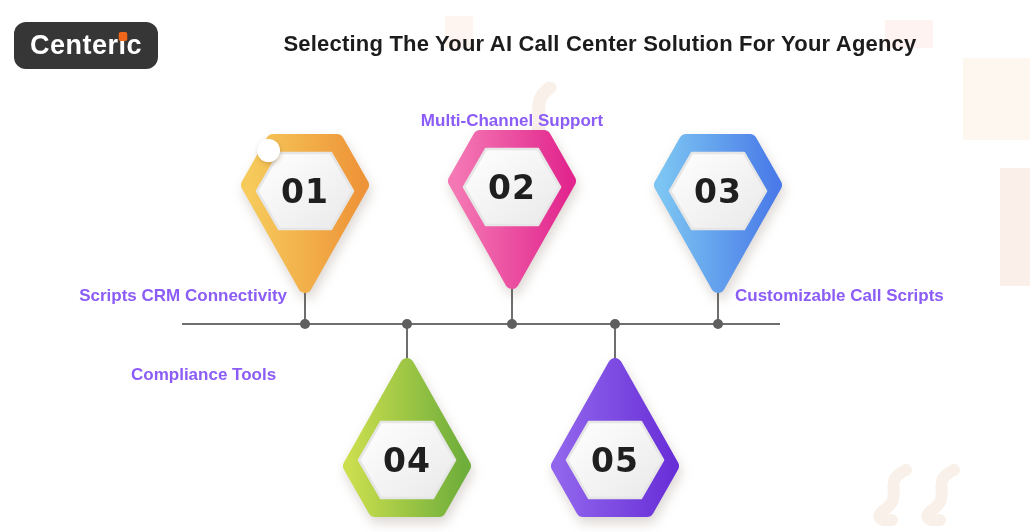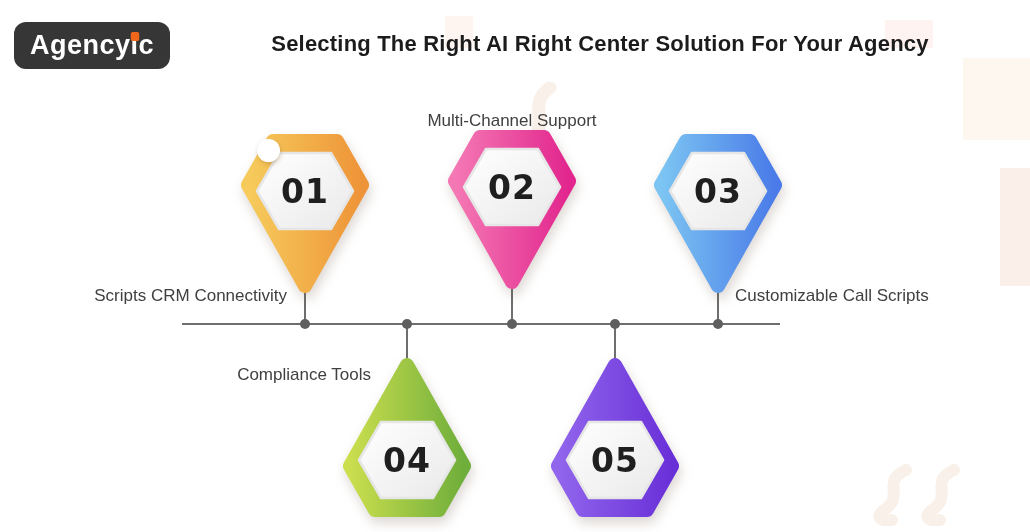--- a/index.html
+++ b/index.html
@@ -47,25 +47,25 @@
   .pin-svg.p3{left:653px;top:128px;}
   .pin-svg.p4{left:342px;top:353px;}
   .pin-svg.p5{left:550px;top:353px;}
   .pin-num{font-family:"DejaVu Sans","Liberation Sans",sans-serif;font-weight:bold;
     font-size:33px;fill:#1f1f1f;letter-spacing:1px;}
   .highlight-dot{
     position:absolute;left:257px;top:139px;width:23px;height:23px;border-radius:50%;
     background:#ffffff;box-shadow:1px 2px 4px rgba(150,110,60,.35);
   }
   
-  .feat{position:absolute;font-size:17px;font-weight:normal;color:#404040;white-space:nowrap;}
+  .feat{position:absolute;font-size:17px;font-weight:bold;color:#8b5cf6;white-space:nowrap;}
   .feat.f1{left:47px;top:286px;width:240px;text-align:right;}
   .feat.f2{left:392px;top:111px;width:240px;text-align:center;}
   .feat.f3{left:735px;top:286px;text-align:right;}
-  .feat.f4{left:131px;top:365px;width:240px;text-align:right;}
+  .feat.f4{left:131px;top:365px;width:240px;text-align:left;}
   .feat.f5{left:665px;top:365px;text-align:left;}
 </style>
 </head>
 <body>
 
 <div id="stage">
 
   <div class="bg-rect r1"></div>
   <div class="bg-rect r2"></div>
   <div class="bg-rect r3"></div>
@@ -101,28 +101,28 @@
         <stop offset="1" stop-color="#6930D8"></stop>
       </linearGradient>
       <linearGradient id="hexg" x1="0" y1="0" x2="1" y2="1">
         <stop offset="0" stop-color="#FFFFFF"></stop>
         <stop offset="1" stop-color="#E9E9E9"></stop>
       </linearGradient>
     </defs>
   </svg>
 
   <div class="logo">
-    <span>Agency</span>
+    <span>Center</span>
       <span class="logo-i"><span>i</span><svg class="i-dot" width="9" height="9">
           <rect x="0" y="0" width="9" height="9" rx="2.5" fill="#F0661A"></rect>
         </svg></span>
       <span>c</span>
   </div>
 
-  <div class="title">Selecting The Right AI Right Center Solution For Your Agency</div>
+  <div class="title">Selecting The Your AI Call Center Solution For Your Agency</div>
 
   <div class="timeline"></div>
   <div class="stem st1"></div>
   <div class="stem st2"></div>
   <div class="stem st3"></div>
   <div class="stem st4"></div>
   <div class="stem st5"></div>
   <div class="tl-dot d1"></div>
   <div class="tl-dot d2"></div>
   <div class="tl-dot d3"></div>

